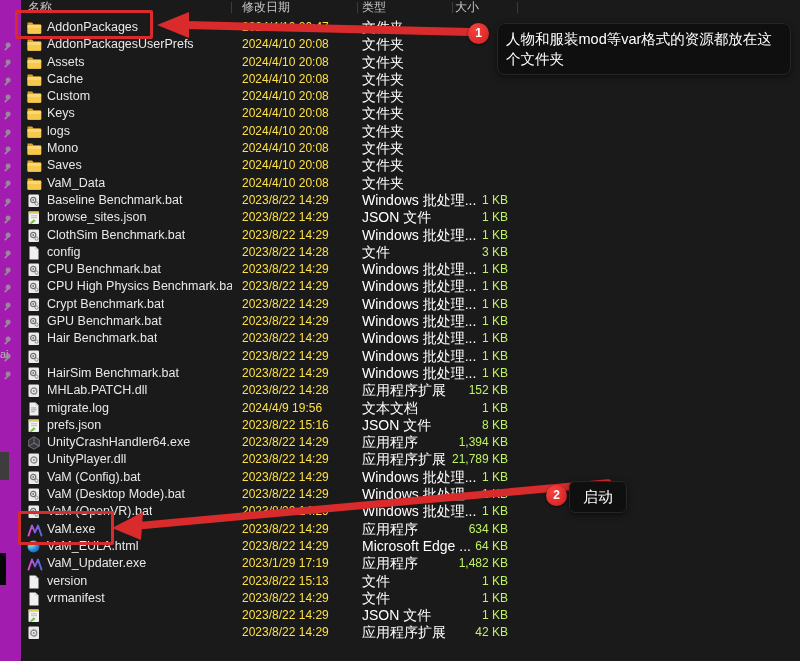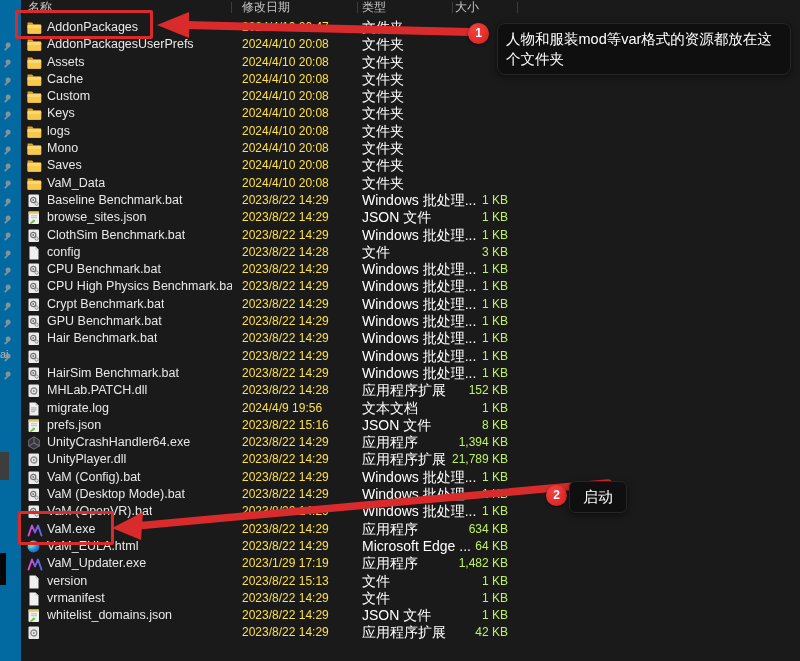--- a/index.html
+++ b/index.html
@@ -3,21 +3,21 @@
 <meta charset="utf-8">
 <style>
   html,body{margin:0;padding:0;background:#101010;}
   .screen{
     position:relative;width:800px;height:661px;overflow:hidden;
     background:#1a1a1a;
     font-family:"Liberation Sans","DejaVu Sans",sans-serif;
     -webkit-font-smoothing:antialiased;
   }
   
-  .left-strip{position:absolute;left:0;top:0;width:21px;height:661px;background:#0369a1;}
+  .left-strip{position:absolute;left:0;top:0;width:21px;height:661px;background:#a21caf;}
   .strip-divider{position:absolute;left:21px;top:0;width:1px;height:661px;background:#0f0f0f;}
   .pin{position:absolute;left:1px;width:11px;height:11px;opacity:.85;}
   .strip-label{position:absolute;left:0;top:348px;color:#b9b9b9;font-size:11px;}
   .frag-gray{position:absolute;left:0;top:452px;width:9px;height:28px;background:#3d3d3d;}
   .frag-black{position:absolute;left:0;top:553px;width:6px;height:32px;background:#070707;}
 
   
   .list{position:absolute;left:22px;top:0;width:498px;height:591px;}
   .lheader{position:absolute;left:0;top:0;width:498px;height:15px;color:#c6c6c6;font-size:12px;}
   .hcol{position:absolute;top:0;line-height:15px;white-space:nowrap;}
@@ -669,21 +669,20 @@
         <div class="frow">
           <span class="ficon">
             <svg width="14" height="14" viewBox="0 0 14 14">
               <rect x="1.5" y="0.5" width="10.5" height="12.5" rx="1" fill="#f2f2f2"></rect>
               <rect x="1.5" y="0.5" width="10.5" height="2.2" fill="#d8ce61"></rect>
               <polygon points="2.5,12.6 6.8,8.3 8.6,10.1 4.3,13" fill="#7ac143"></polygon>
               <rect x="4" y="4.3" width="6" height="1" fill="#bdbdbd"></rect>
               <rect x="4" y="6.2" width="6" height="1" fill="#bdbdbd"></rect>
             </svg>
           </span>
-          <span class="fname">whitelist_domains.json</span>
           <span class="fdate">2023/8/22 14:29</span>
           <span class="ftype">JSON 文件</span>
           <span class="fsize">1 KB</span>
         </div>
         <div class="frow">
           <span class="ficon">
             <svg width="14" height="14" viewBox="0 0 14 14">
               <rect x="1.5" y="0.5" width="10.5" height="12.5" rx="1" fill="#e9e9e9"></rect>
               <circle cx="6.8" cy="7" r="3" fill="none" stroke="#8a8a8a" stroke-width="1.3"></circle>
               <circle cx="6.8" cy="7" r="1" fill="#8a8a8a"></circle>

